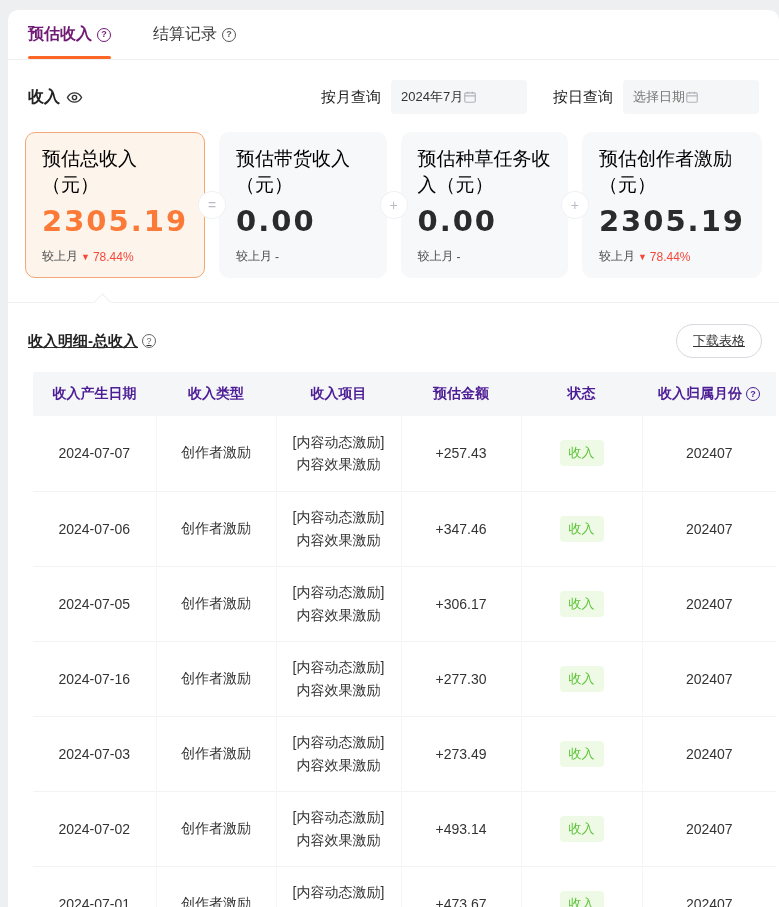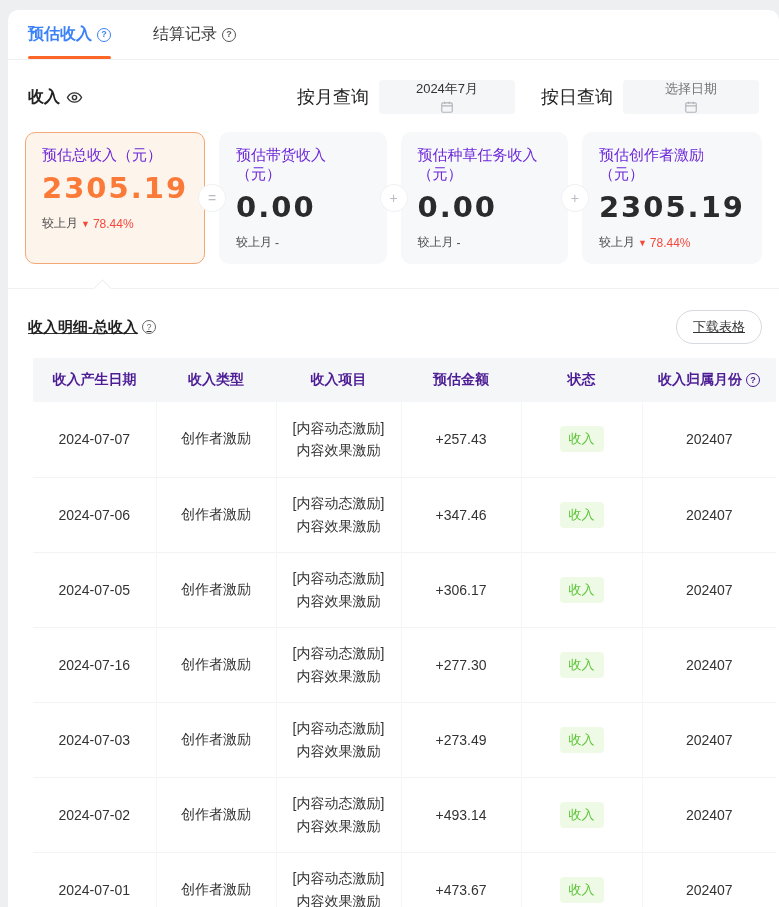--- a/index.html
+++ b/index.html
@@ -11,44 +11,44 @@
   }
   .panel {
     position:absolute; top:10px; left:8px; right:0; bottom:0;
     background:#fff; border-radius:10px 10px 0 0; overflow:hidden;
   }
   
   .tabs { display:flex; gap:42px; padding:0 20px; height:50px; align-items:center;
           border-bottom:1px solid #eef0f2; }
   .tab { display:flex; align-items:center; gap:5px; font-size:16px; color:#3c3c3c;
          height:100%; position:relative; cursor:pointer; }
-  .tab.active { color:#3b82f6; font-weight:bold; }
+  .tab.active { color:#701a75; font-weight:bold; }
   .tab.active::after { content:""; position:absolute; left:0; right:0; bottom:0;
          height:3px; background:#fc6627; border-radius:2px; }
   .qicon { display:inline-flex; align-items:center; justify-content:center;
            width:14px; height:14px; border:1.2px solid currentColor; border-radius:50%;
            font-size:9px; font-weight:bold; line-height:1; }
   .tab:not(.active) .qicon { color:#555; }
   
   .filter-row { display:flex; align-items:center; margin:20px 20px 0 20px; }
   .income-title { display:flex; align-items:center; gap:6px; font-size:16px; font-weight:bold; color:#222; }
   .spacer { flex:1; }
   .filter-group { display:flex; align-items:center; gap:10px; margin-left:26px; }
-  .filter-label { font-size:18px; font-weight:500; color:#222; }
-  .date-box { display:flex; align-items:center; justify-content:space-between;
+  .filter-label { font-size:15px; font-weight:500; color:#222; }
+  .date-box { display:flex; align-items:center; justify-content:flex-start;
               width:136px; height:34px; background:#f5f6f7; border-radius:4px;
-              padding:0 10px; font-size:13px; cursor:pointer;flex-direction:column; }
+              padding:0 10px; font-size:13px; cursor:pointer; }
   .date-box .val { color:#333; }
   .date-box .ph { color:#737373; }
   
   .cards { display:flex; align-items:stretch; margin:18px 17px 0 17px; }
   .card { flex:1; background:#f7f8fa; border-radius:10px; padding:13px 16px 12px 16px;
           border:1px solid transparent; min-height:102px; }
   .card.highlight { background:#fdf4ec; border:1px solid #f2a877; }
-  .card-title { font-size:15px; color:#6d28d9; }
+  .card-title { font-size:19px; color:#000000; }
   .card-value { font-size:29px; font-weight:600; color:#2b2b2b; margin-top:6px;
                 letter-spacing:2px; font-family:"DejaVu Sans",sans-serif; }
   .card.highlight .card-value { color:#fc7a38; }
   .card-compare { font-size:12px; color:#4d4d4d; margin-top:10px; display:flex; align-items:center; gap:3px; }
   .tri-down { color:#f5483b; font-size:9px; }
   .pct-down { color:#f5483b; }
   .op-circle { width:26px; height:26px; border-radius:50%; background:#fff;
                box-shadow:0 0 0 1px #f0f1f3; color:#b9bcc2; font-size:14px;
                display:flex; align-items:center; justify-content:center;
                align-self:center; margin:0 -6px; z-index:2; flex:0 0 26px; }

